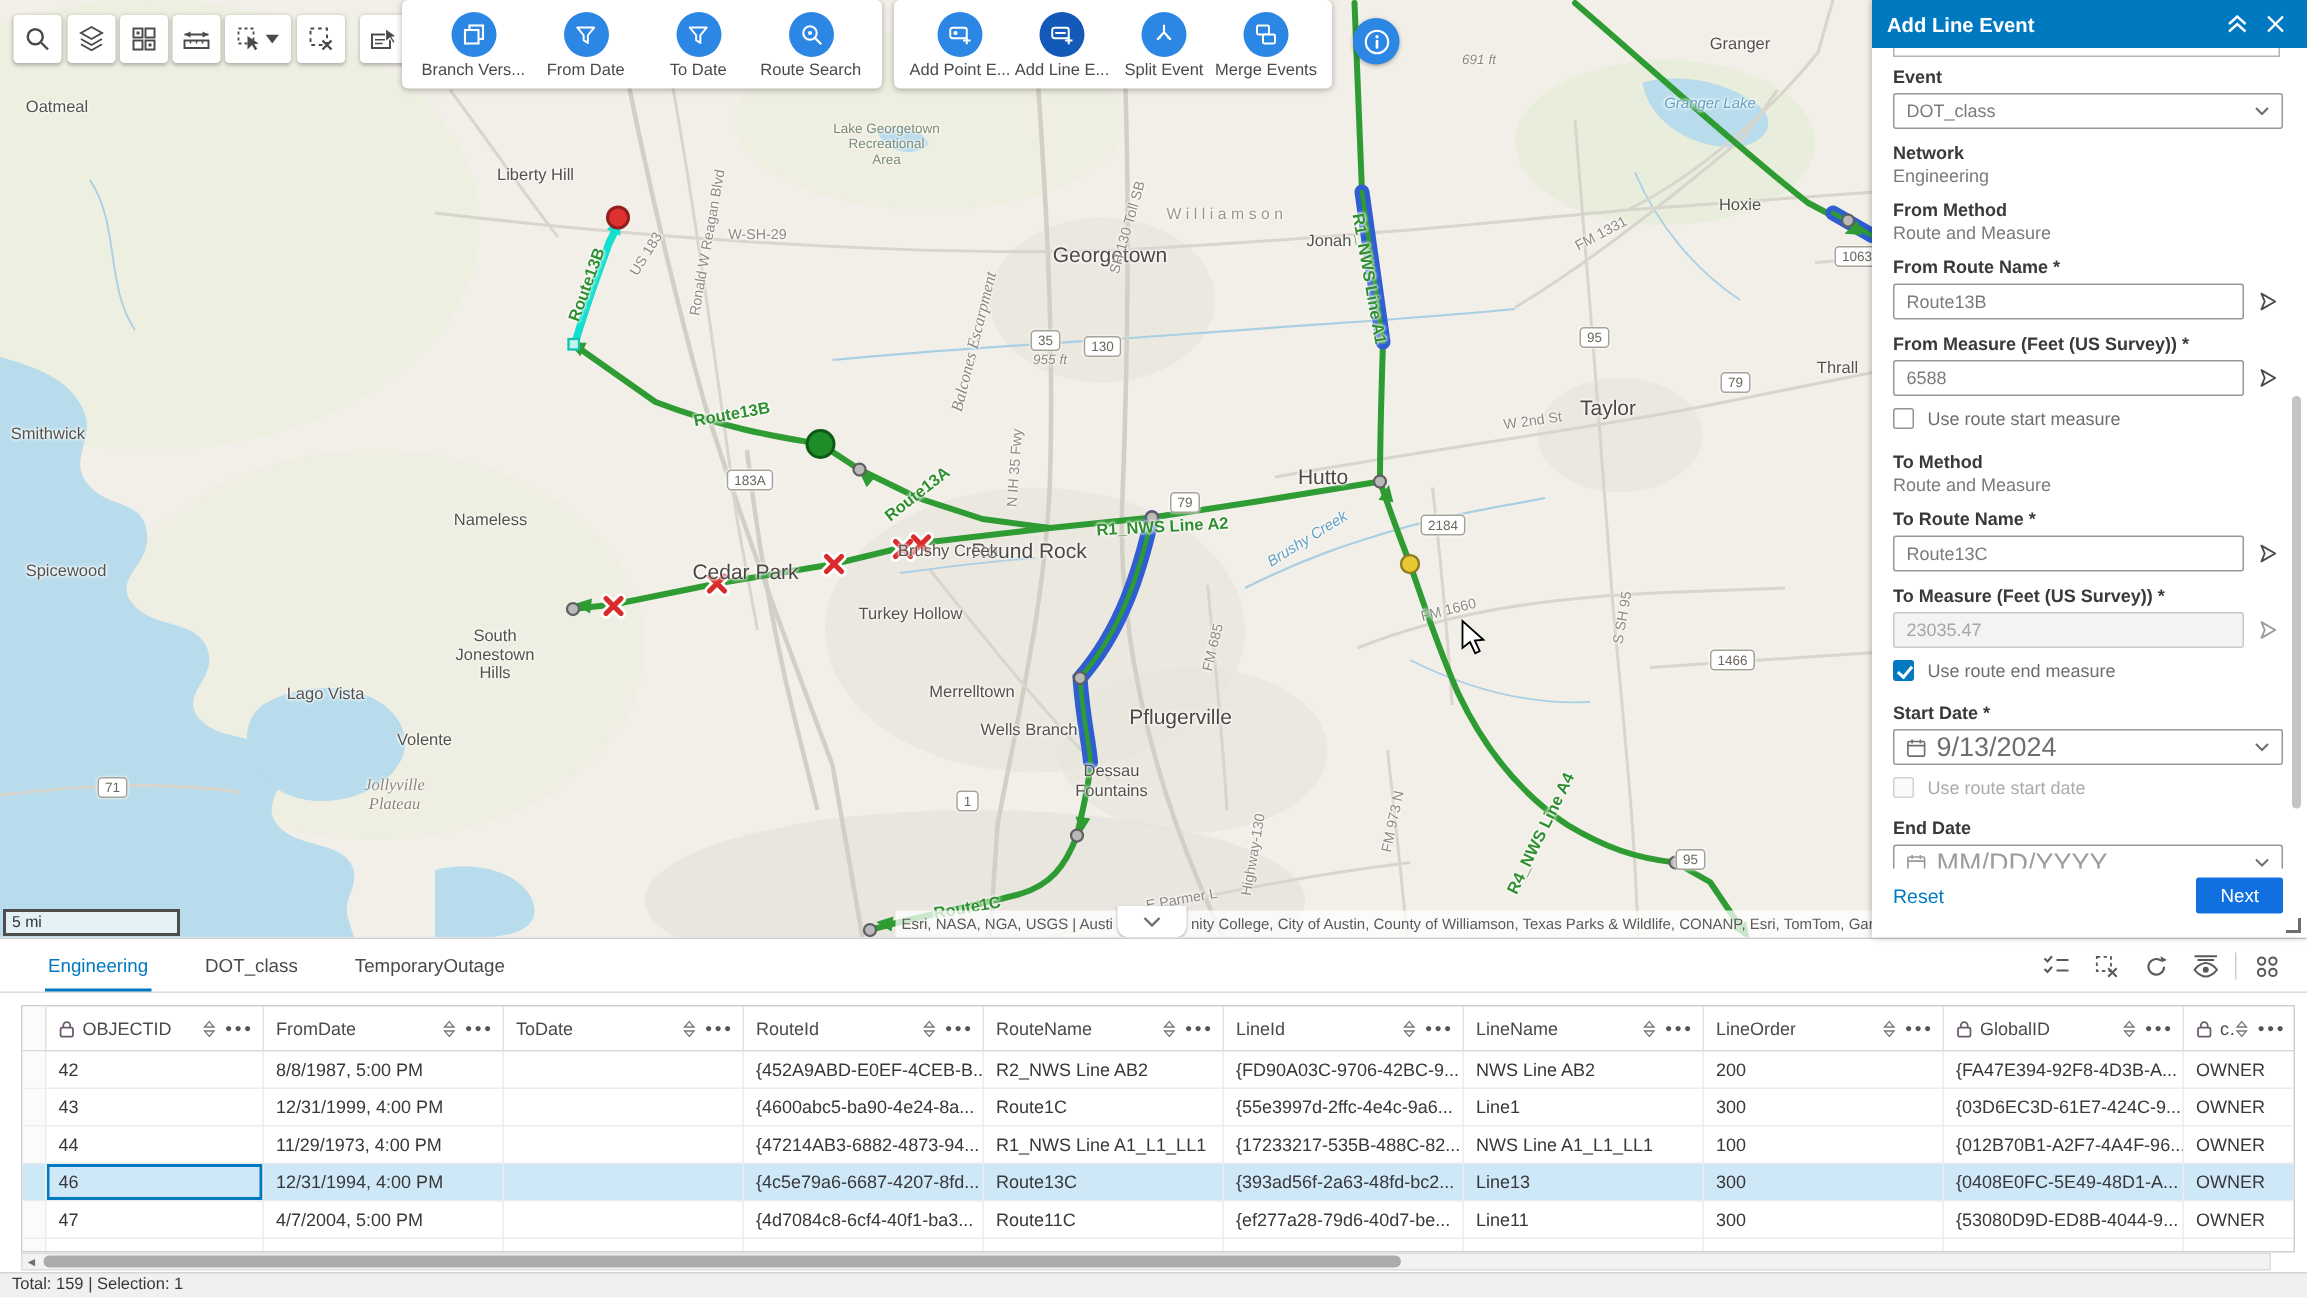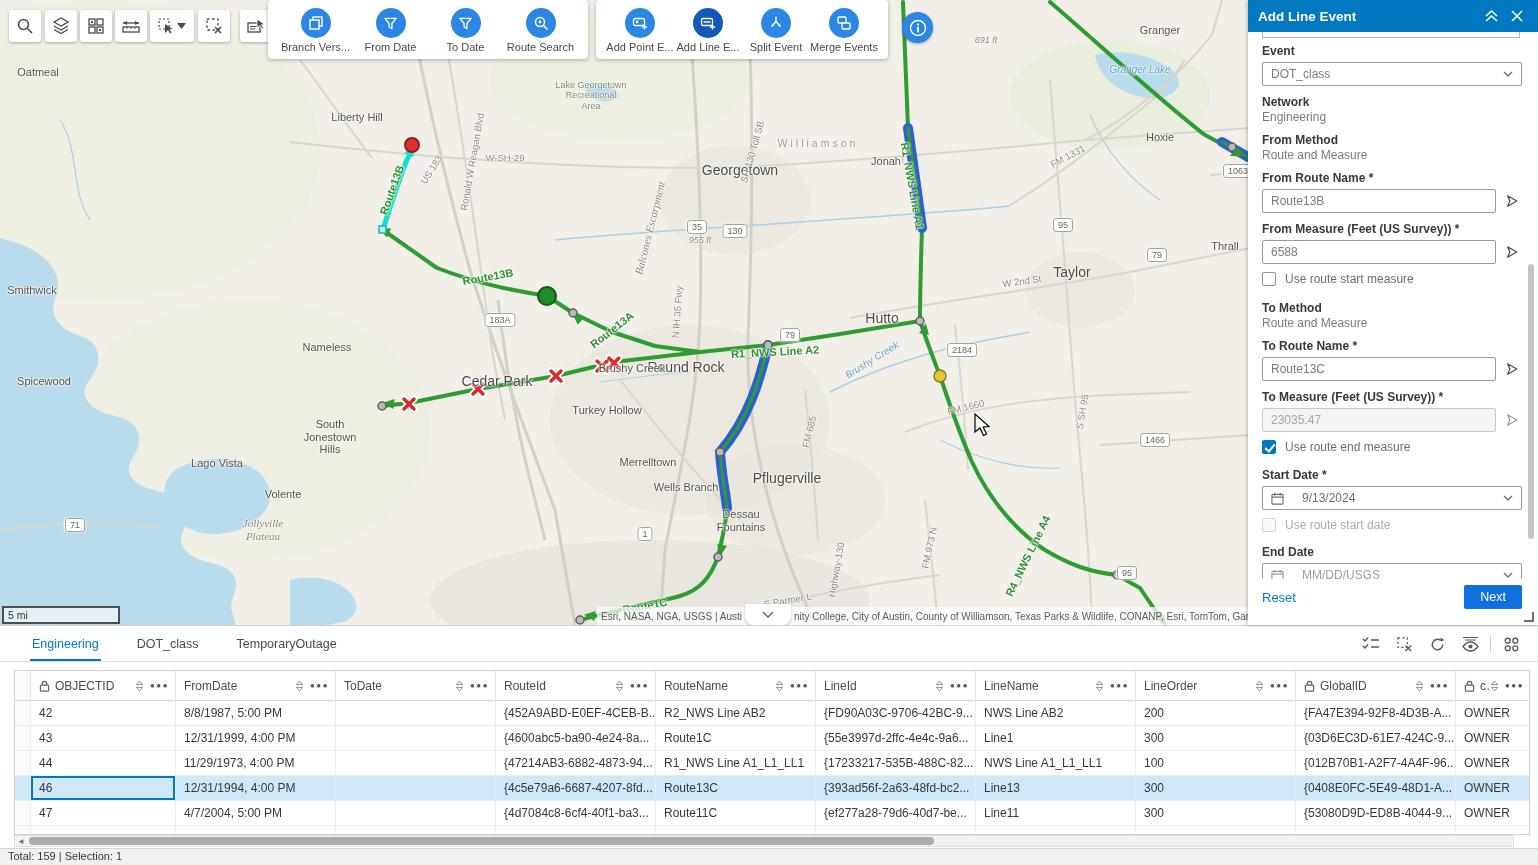--- a/index.html
+++ b/index.html
@@ -59,21 +59,21 @@
   .pinput.disabled{background:#f3f3f3;color:#a6a6a6;border-color:#c9c9c9}
   .picker{width:20px;height:20px;margin-left:6px;display:flex;align-items:center;justify-content:center;cursor:pointer}
   .cbrow{display:flex;align-items:center;margin-top:8px;cursor:pointer}
   .cb{width:14px;height:14px;border:1px solid #949494;border-radius:2px;background:#fff;flex:0 0 14px;position:relative}
   .cb.checked{background:#0079c1;border-color:#0079c1}
   .cb.checked:after{content:"";position:absolute;left:4px;top:1px;width:4px;height:8px;border:solid #fff;border-width:0 2px 2px 0;transform:rotate(40deg)}
   .cb.disabled{border-color:#d2d2d2;background:#fafafa}
   .cbl{font-size:12px;color:#6e6e6e;margin-left:9px}
   .cbl.dim{color:#ababab}
   .datein{height:24px;border:1px solid #989898;border-radius:2px;display:flex;align-items:center;padding:0 8px;cursor:pointer}
-  .datein .dtext{flex:1;font-size:12px;color:#6e6e6e;margin-left:18px}
+  .datein .dtext{flex:1;font-size:18px;color:#6e6e6e;margin-left:7px}
   .datein .dtext.ph{color:#9d9d9d}
   #panel-footer{flex:0 0 46px;display:flex;align-items:center;padding:0 16px 10px 14px;position:relative}
   #reset-link{font-size:13px;color:#0079c1;cursor:pointer}
   #next-btn{margin-left:auto;background:#1070e0;color:#fff;font-size:12.5px;padding:5px 16px;border-radius:2px;cursor:pointer}
   #panel-scroll{position:absolute;right:3px;top:42px;width:8px;height:480px}
   #panel-scroll .thumb{position:absolute;left:1px;top:190px;width:6px;height:275px;background:#c4c4c4;border-radius:3px}
   #resize-corner{position:absolute;right:4px;bottom:3px;width:10px;height:10px;border-right:2px solid #6e6e6e;border-bottom:2px solid #6e6e6e}
 
   
   #bottom{position:absolute;left:0;top:625px;width:1538px;height:240px;background:#fff;border-top:1px solid #cfcfcf}
@@ -567,21 +567,21 @@
         <span class="cb disabled"></span>
         <span class="cbl dim">Use route start date</span>
       </div>
 
       <label class="plabel" style="margin-top:13px">End Date</label>
       <div class="datein">
         <svg width="13" height="13" viewBox="0 0 14 14">
             <rect x="1" y="2.5" width="12" height="10.5" rx="1" fill="none" stroke="#9a9a9a" stroke-width="1.2"></rect>
             <path d="M1,5.5 h12 M4,1 v3 M10,1 v3" stroke="#9a9a9a" stroke-width="1.2"></path>
           </svg>
-        <span class="dtext ph">MM/DD/USGS</span>
+        <span class="dtext ph">MM/DD/YYYY</span>
         <svg width="10" height="6" viewBox="0 0 10 6">
             <polyline points="1,1 5,5 9,1" fill="none" stroke="#6e6e6e" stroke-width="1.4"></polyline>
           </svg>
       </div>
 
       <div id="panel-scroll">
           <div class="thumb"></div>
         </div>
     </div>
     <div id="panel-footer">

